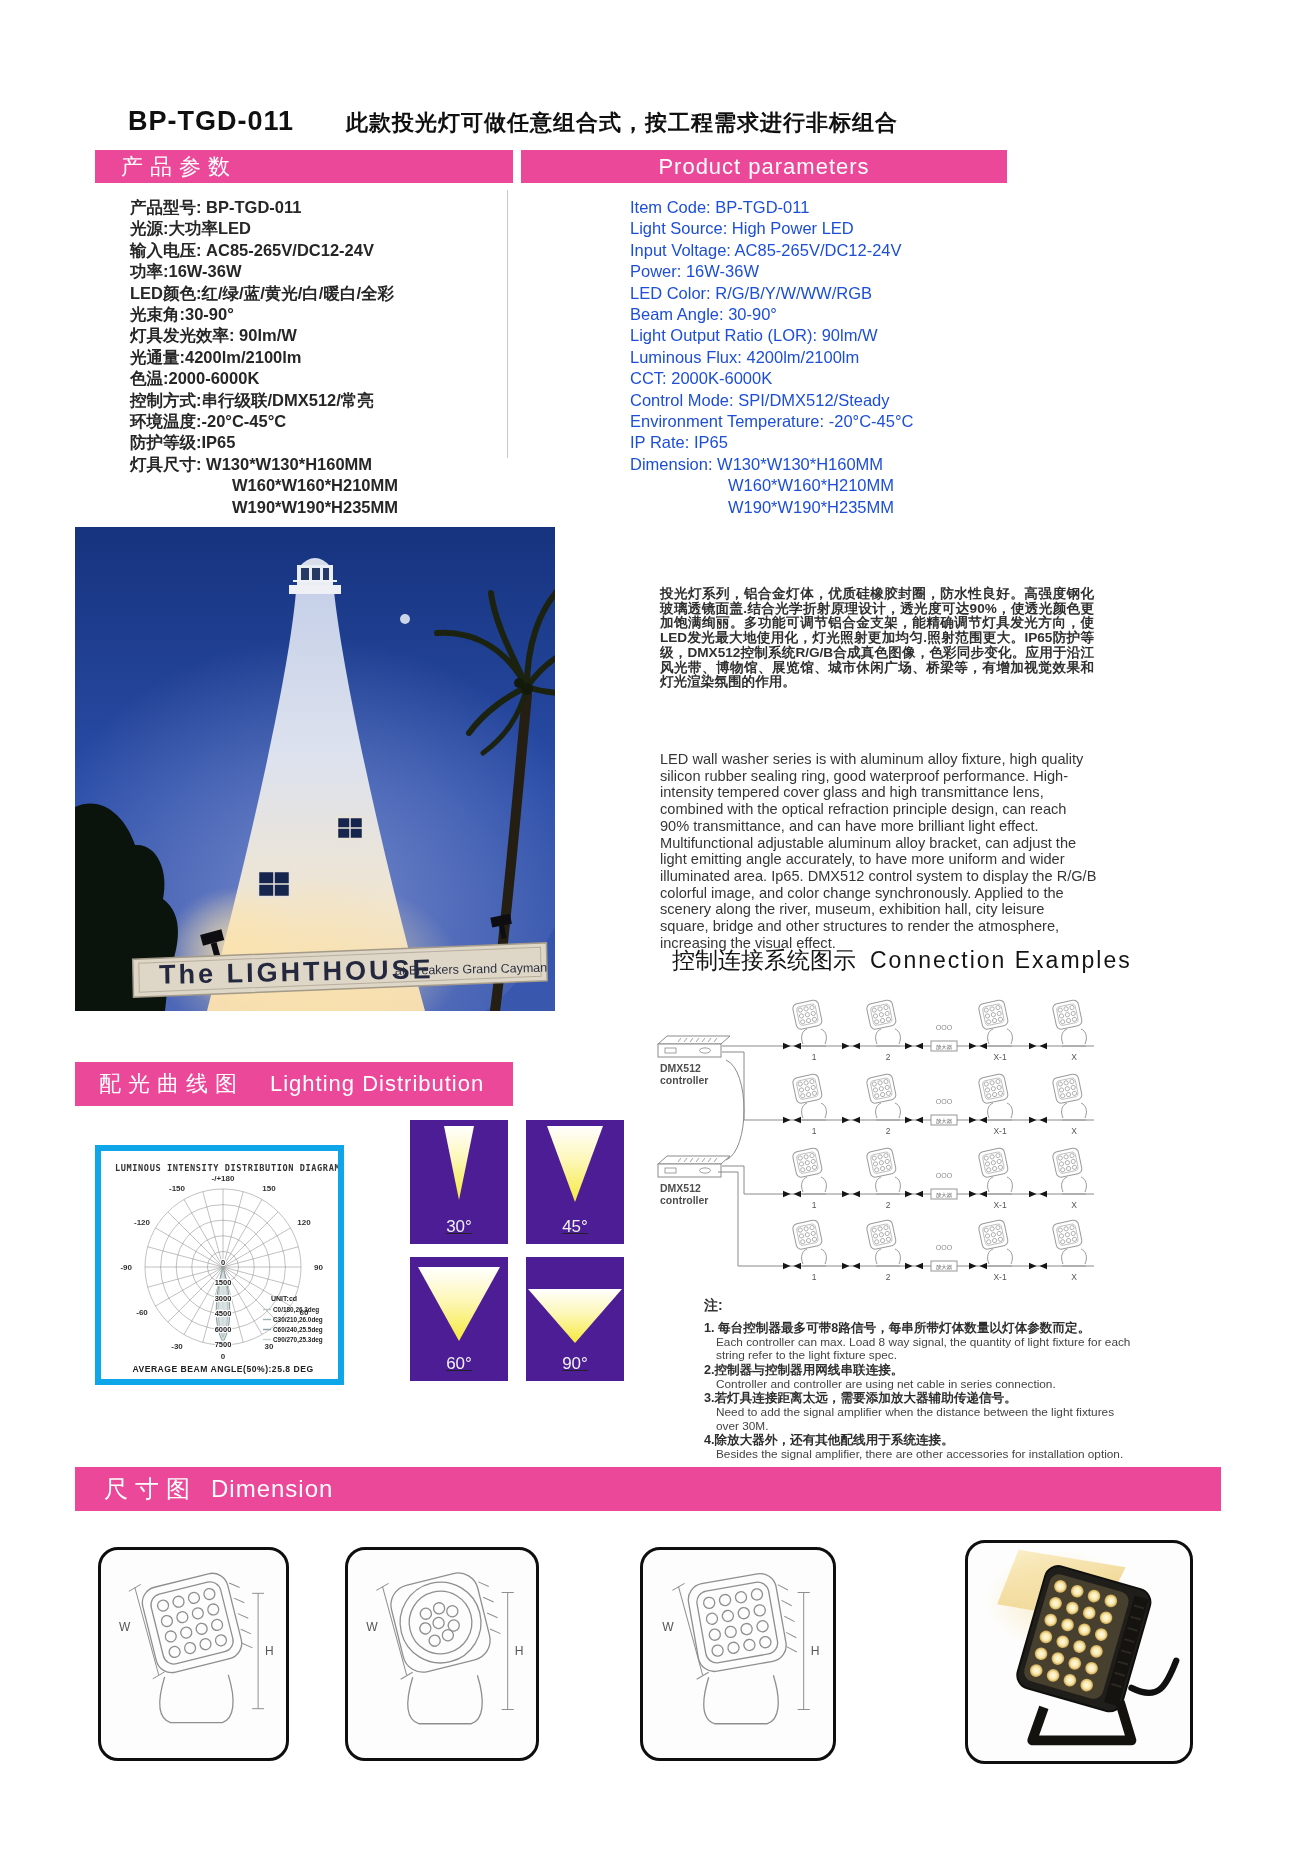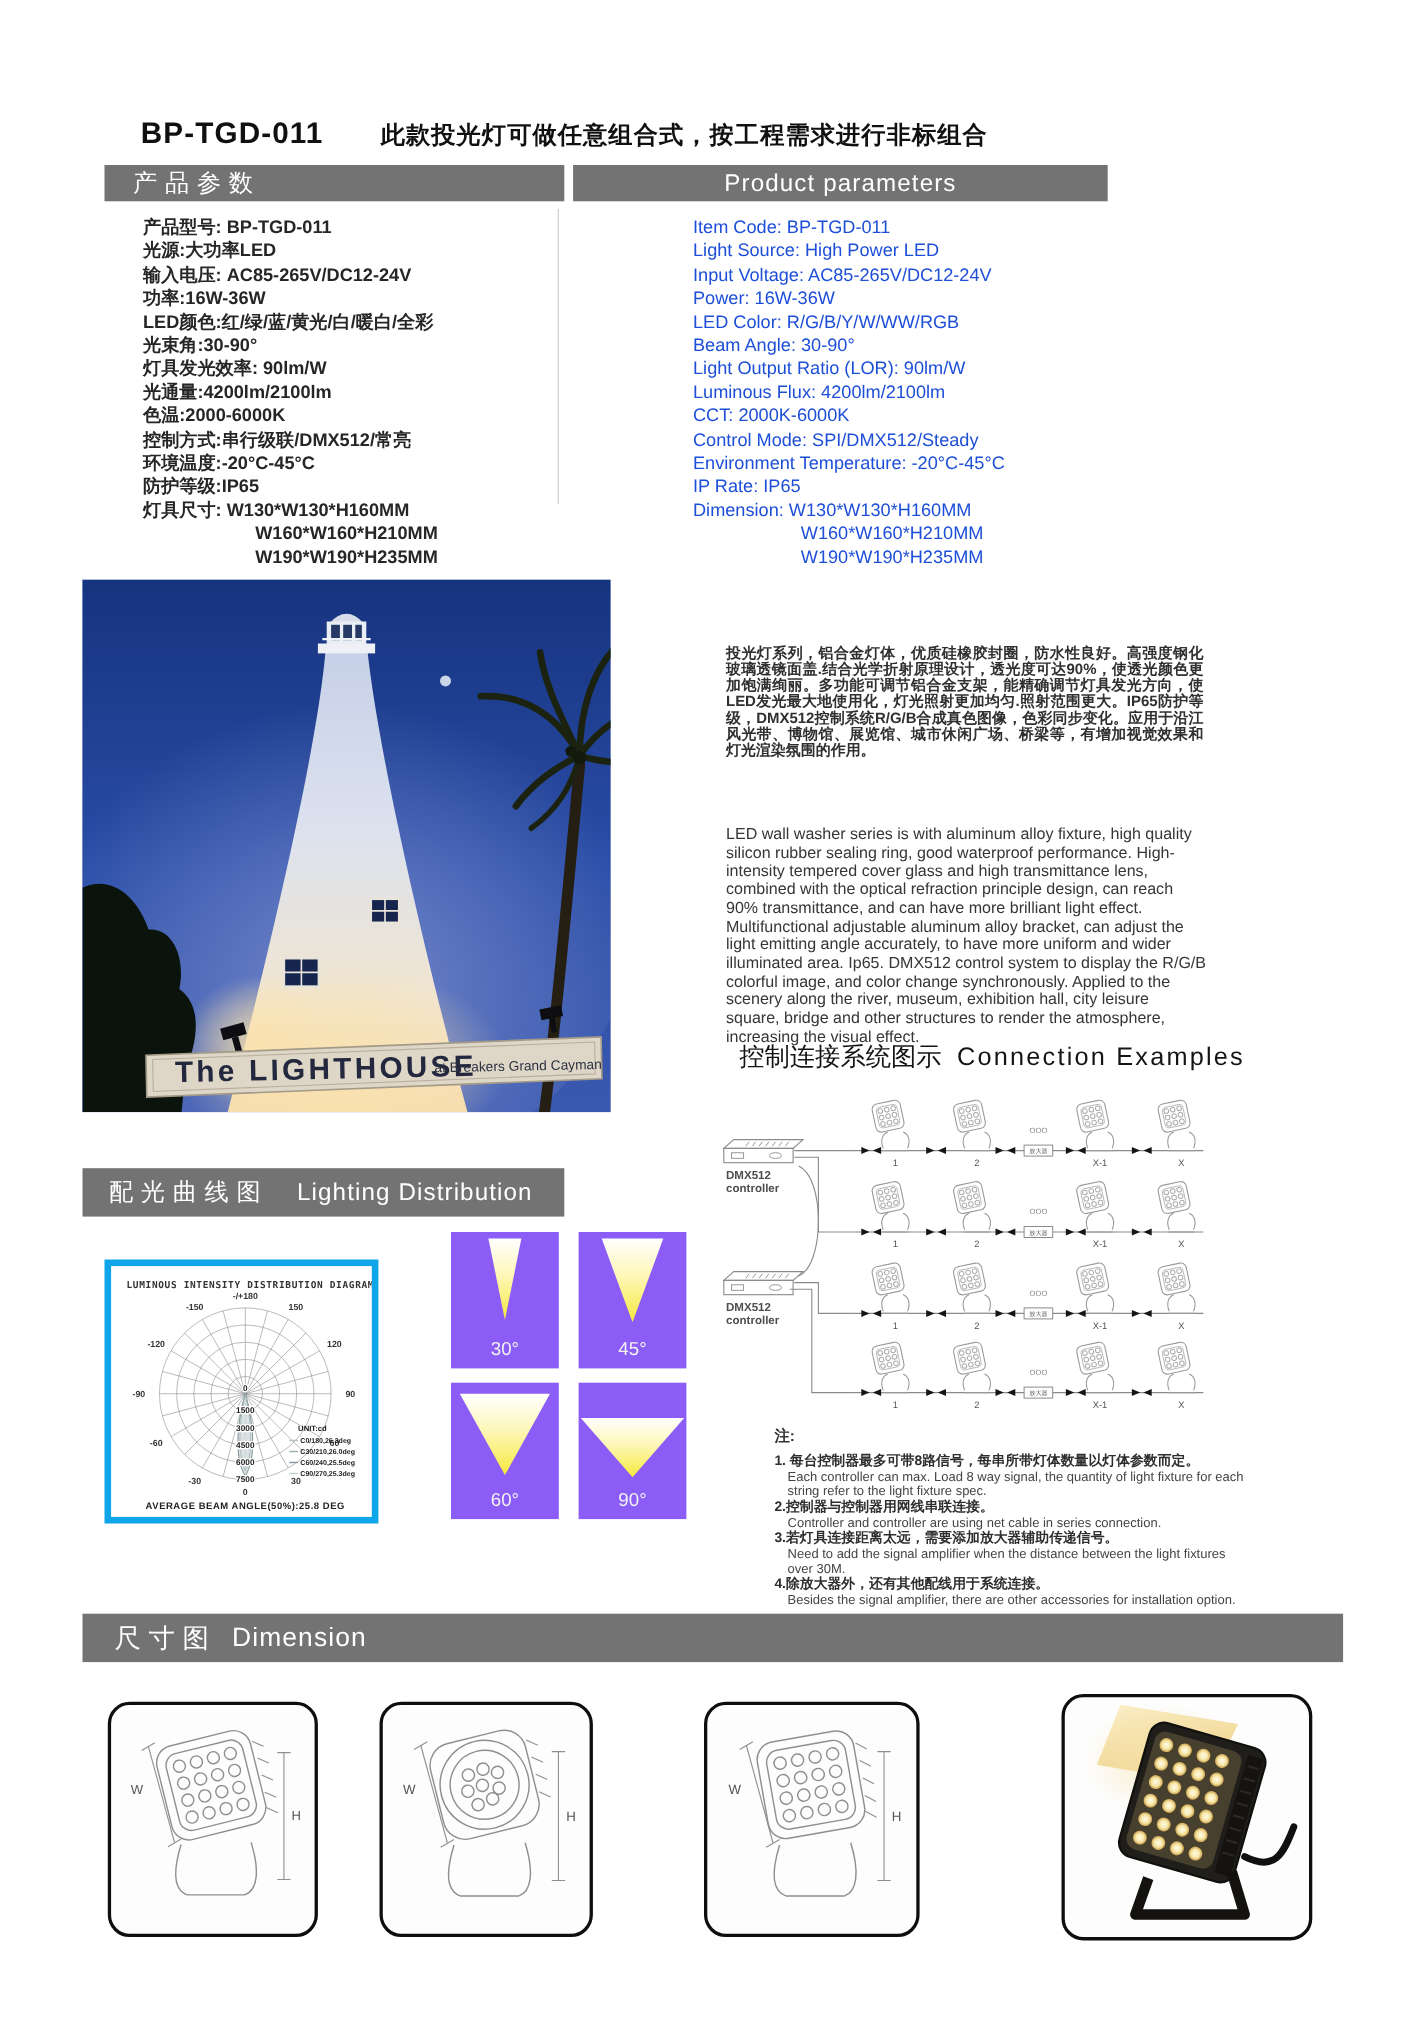--- a/index.html
+++ b/index.html
@@ -3,21 +3,21 @@
 <meta charset="utf-8">
 <style>
   html,body{margin:0;padding:0;background:#ffffff;}
   #page{position:relative;width:1296px;height:1858px;background:#fff;overflow:hidden;
         font-family:"Liberation Sans","DejaVu Sans",sans-serif;color:#222;}
   
   .title-row{position:absolute;left:128px;top:106px;white-space:nowrap;font-weight:bold;color:#101010;}
   .title-model{font-size:27px;letter-spacing:1px;}
   .title-desc{font-size:22px;margin-left:52px;letter-spacing:1px;}
   
-  .bar{position:absolute;background:#737373;color:#fff;display:flex;align-items:center;box-sizing:border-box;}
+  .bar{position:absolute;background:#ec4899;color:#fff;display:flex;align-items:center;box-sizing:border-box;}
   .bar-cn{letter-spacing:7px;}
   .bar-params-cn{left:95px;top:150px;width:418px;height:33px;padding-left:26px;font-size:22px;}
   .bar-params-en{left:521px;top:150px;width:486px;height:33px;justify-content:center;font-size:22px;letter-spacing:1px;}
   .bar-lighting{left:75px;top:1062px;width:438px;height:44px;padding-left:24px;font-size:22px;}
   .bar-lighting .en{margin-left:26px;letter-spacing:1px;}
   .bar-dimension{left:75px;top:1467px;width:1146px;height:44px;padding-left:29px;font-size:24px;}
   .bar-dimension .en{margin-left:14px;letter-spacing:1px;}
   
   .v-divider{position:absolute;left:507px;top:190px;width:1px;height:268px;background:#c9c9c9;}
   .params-col{position:absolute;top:197px;font-size:16.5px;line-height:21.4px;color:#2e2e2e;white-space:nowrap;}
@@ -38,21 +38,21 @@
   .connection-svg{position:absolute;left:642px;top:990px;}
   
   .notes{position:absolute;left:704px;top:1297px;width:432px;color:#333;}
   .notes-label{font-size:14px;font-weight:700;margin-bottom:6px;}
   .note-cn{font-size:12.6px;font-weight:600;line-height:14.5px;color:#2e2e2e;}
   .note-en{font-size:11.8px;line-height:13.8px;color:#444;padding-left:12px;}
   
   .polar-box{position:absolute;left:95px;top:1145px;width:237px;height:228px;border:6px solid #0ea5e9;background:#fff;}
   .beam-grid{position:absolute;left:410px;top:1120px;display:grid;
              grid-template-columns:98px 98px;grid-template-rows:124px 124px;gap:13px 18px;}
-  .beam-tile{background:#8b5cf6;display:flex;flex-direction:column;align-items:center;}
+  .beam-tile{background:#4c1d95;display:flex;flex-direction:column;align-items:center;text-decoration:underline;}
   .beam-label{color:#f2f2f2;font-size:17px;margin-top:auto;margin-bottom:7px;}
   
   .dim-panel{position:absolute;border:3px solid #0e0e0e;border-radius:20px;background:#fdfdfd;overflow:hidden;}
   .dim-p1{left:98px;top:1547px;width:185px;height:208px;}
   .dim-p2{left:345px;top:1547px;width:188px;height:208px;}
   .dim-p3{left:640px;top:1547px;width:190px;height:208px;}
   .dim-p4{left:965px;top:1540px;width:222px;height:218px;}
   .lineart{stroke:#8f8f8f;fill:none;stroke-width:1.3;}
   .dimtext{font-size:12px;fill:#555;font-family:"Liberation Sans",sans-serif;}
   

